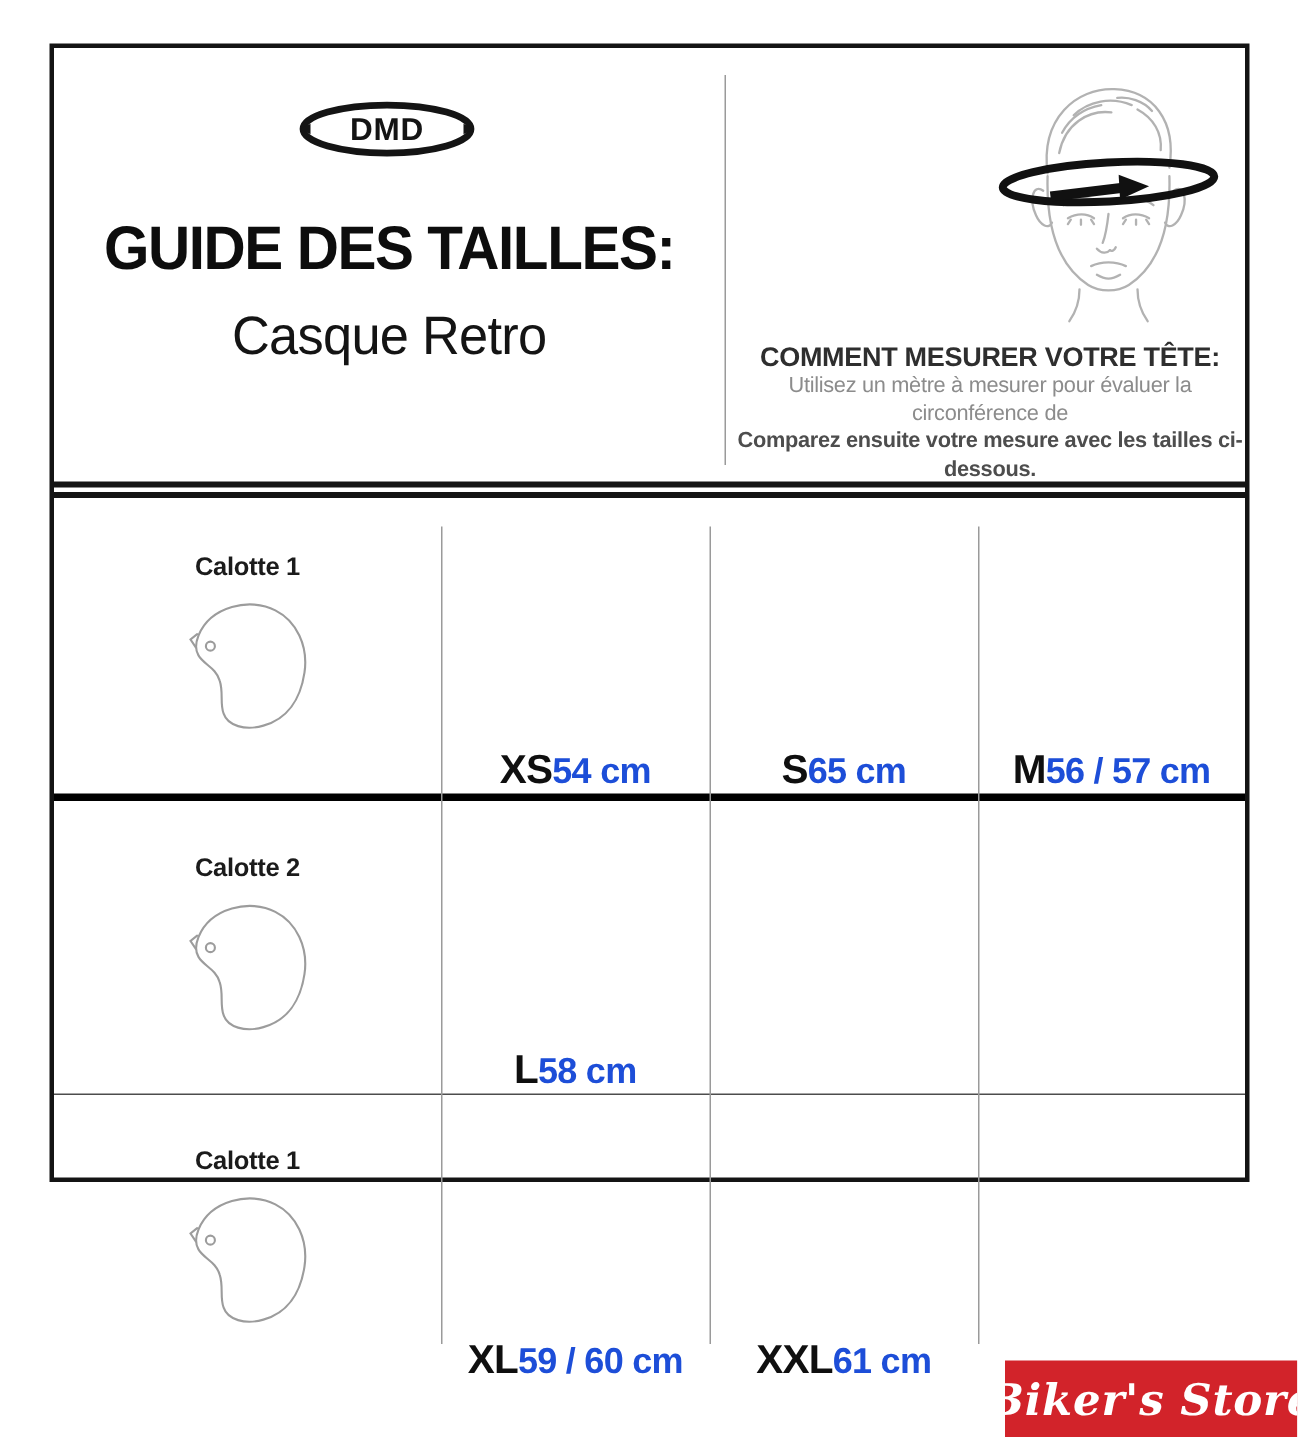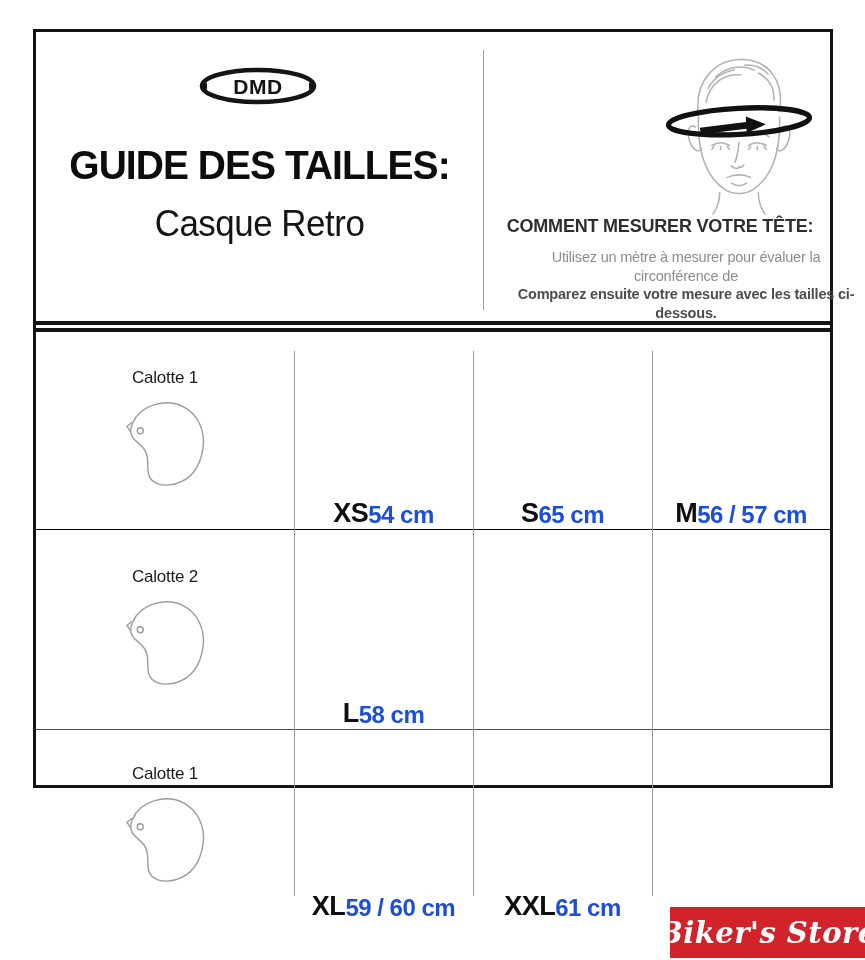--- a/index.html
+++ b/index.html
@@ -39,48 +39,48 @@
     position: absolute; left: 0; top: 171px; width: 447px; text-align: center;
     font-size: 36px; font-weight: 400; color: #141414; letter-spacing: -0.5px;
     transform: scaleX(0.97);
   }
   .header-divider {
     position: absolute; left: 447px; top: 18px; width: 1px; height: 260px;
     background: #9a9a9a;
   }
   .head-illustration { position: absolute; left: 616px; top: 14px; width: 174px; height: 170px; }
   .measure-heading {
-    position: absolute; left: 455px; top: 184px; width: 338px; text-align: center;
+    position: absolute; left: 455px; top: 196px; width: 338px; text-align: center;
     font-size: 18px; font-weight: 600; color: #2e2e2e; letter-spacing: -0.2px;
   }
   .measure-text {
-    position: absolute; left: 481px; top: 216px; width: 338px; text-align: center;
+    position: absolute; left: 455px; top: 216px; width: 338px; text-align: center;
     font-size: 14.5px; line-height: 18.5px; color: #8c8c8c; letter-spacing: -0.2px;
   }
   .measure-text .bold-line { font-weight: 700; color: #4d4d4d; text-align: center; }
 
   
   .double-rule {
     position: absolute; left: 0; top: 289px; width: 100%; height: 11px;
     border-top: 4px solid #141414; border-bottom: 4px solid #141414;
   }
 
   
   .size-table { position: absolute; left: 0; top: 300px; width: 100%; height: 593px; }
   .t-row { display: grid; grid-template-columns: 258px 179px 179px 1fr; width: 100%; }
   .t-row.r1 { height: 197px; }
-  .t-row.r2 { height: 200px; border-top: 1px solid #000000; }
+  .t-row.r2 { height: 200px; border-top: 5px solid #000000; }
   .t-row.r3 { height: 193px; border-top: 1px solid #4d4d4d; }
   .col-divider { position: absolute; width: 1px; top: 19px; height: 545px; background: #9a9a9a; }
   .cd1 { left: 258px; } .cd2 { left: 437px; } .cd3 { left: 616px; }
 
   .helmet-cell {
     display: flex; flex-direction: column; align-items: center; justify-content: center;
   }
-  .calotte-label { font-size: 17px; font-weight: 400; color: #1b1b1b; letter-spacing: -0.2px; margin-bottom: 7px; }
+  .calotte-label { font-size: 17px; font-weight: 700; color: #1b1b1b; letter-spacing: -0.2px; margin-bottom: 7px; }
   .helmet-art { width: 106px; height: 98px; }
 
   .size-cell {
     display: flex; align-items: flex-end; justify-content: center;
   }
   .size-name { font-size: 27px; font-weight: 700; color: #0f0f0f; letter-spacing: -0.5px; }
   .size-value { font-size: 24px; font-weight: 700; color: #1d4ed8; letter-spacing: -0.5px; margin-top: 32px; }
 </style>
 </head>
 <body>

